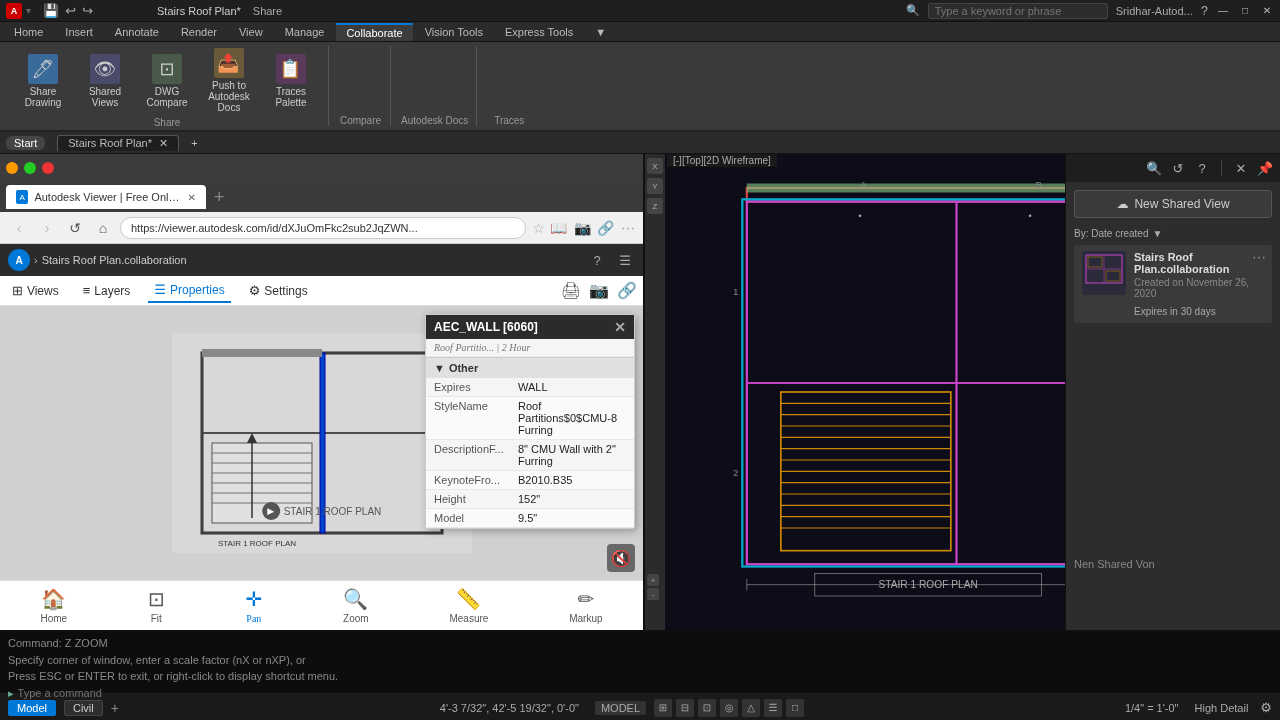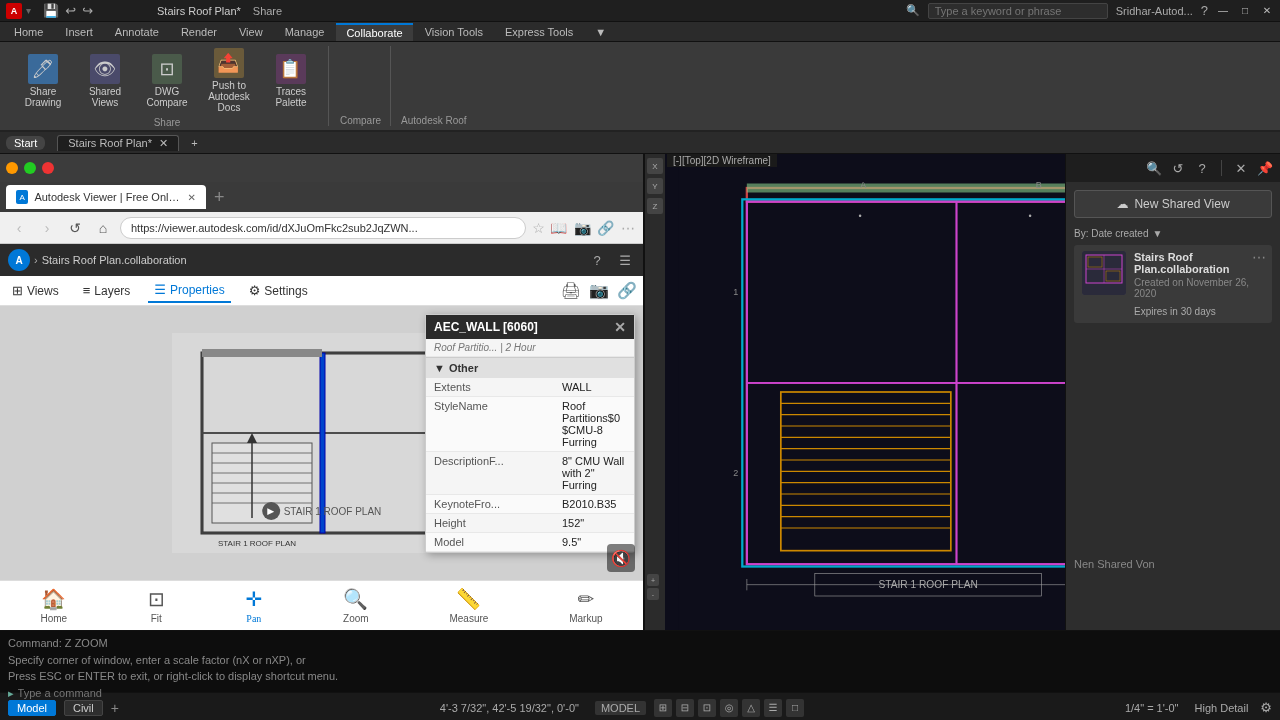--- a/index.html
+++ b/index.html
@@ -388,28 +388,28 @@
     .props-row:nth-child(even) { background: #fafafa; }
     .props-key {
       color: #555;
       min-width: 80px;
       flex-shrink: 0;
     }
     .props-val {
       color: #222;
       flex: 1;
       word-break: break-word;
-      margin-left: 44px;
     }
     .props-prev-row {
       padding: 3px 8px;
       color: #777;
       font-style: italic;
       font-size: 10px;
       border-bottom: 1px solid #e8e8e8;
+      font-family: Liberation Serif, serif;
     }
 
     
     .viewer-bottom {
       height: 50px;
       background: #fff;
       display: flex;
       align-items: center;
       justify-content: space-around;
       border-top: 1px solid #ddd;
@@ -707,21 +707,25 @@
       </div>
     </div>
     <span class="ribbon-group-label">Share</span>
   </div>
   <div class="ribbon-group">
     <div class="ribbon-group-buttons"></div>
     <span class="ribbon-group-label">Compare</span>
   </div>
   <div class="ribbon-group">
     <div class="ribbon-group-buttons"></div>
-    <span class="ribbon-group-label">Autodesk Roof</span>
+    <span class="ribbon-group-label">Autodesk Docs</span>
+  </div>
+  <div class="ribbon-group">
+    <div class="ribbon-group-buttons"></div>
+    <span class="ribbon-group-label">Traces</span>
   </div>
 </div>
 
 <div class="command-bar">
   <span class="active-tab">Start</span>
   <span class="tab-btn active">
     <span>Stairs Roof Plan*</span>
     <span class="close-tab">✕</span>
   </span>
   <span class="add-tab">+</span>
@@ -832,21 +836,21 @@
           <span>AEC_WALL [6060]</span>
           <span class="props-close">✕</span>
         </div>
         <div class="props-scroll">
           <div class="props-prev-row">Roof Partitio... | 2 Hour</div>
           <div class="props-section-header">
             <span>▼</span>
             <span>Other</span>
           </div>
           <div class="props-row">
-            <span class="props-key">Extents</span>
+            <span class="props-key">Expires</span>
             <span class="props-val">WALL</span>
           </div>
           <div class="props-row">
             <span class="props-key">StyleName</span>
             <span class="props-val">Roof Partitions$0$CMU-8 Furring</span>
           </div>
           <div class="props-row">
             <span class="props-key">DescriptionF...</span>
             <span class="props-val">8" CMU Wall with 2" Furring</span>
           </div>

